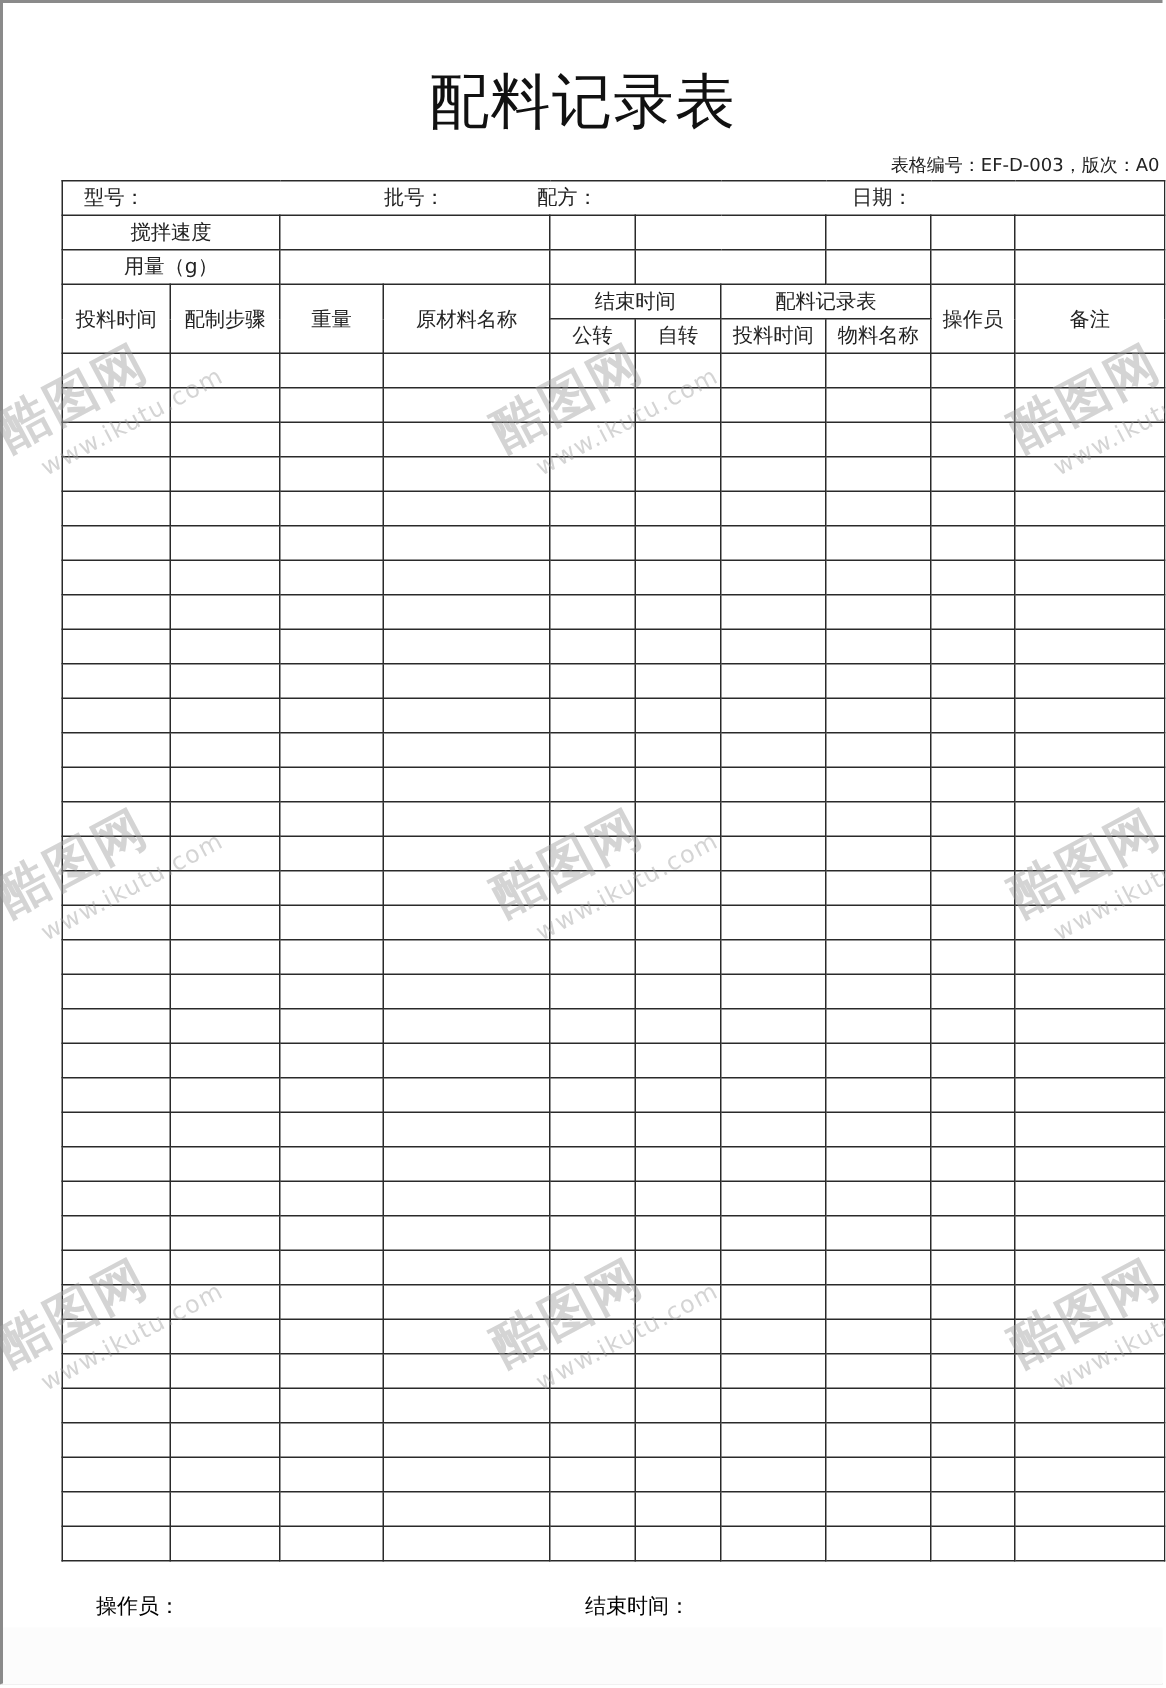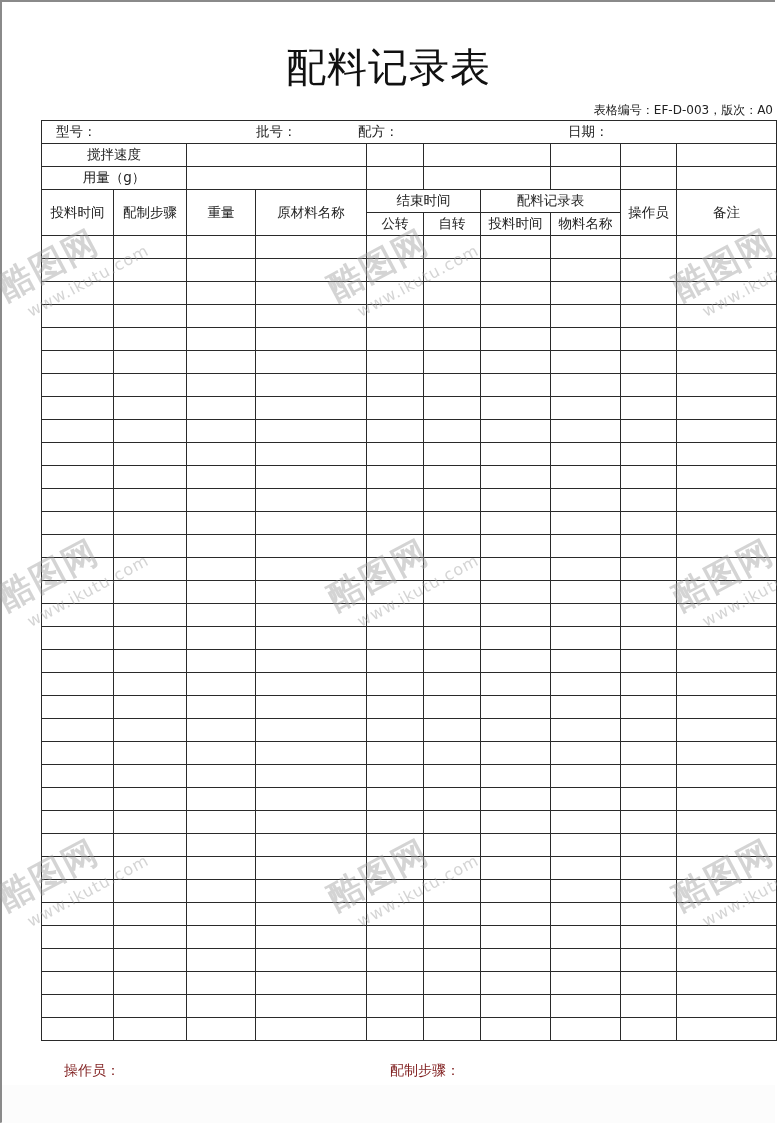--- a/index.html
+++ b/index.html
@@ -31,21 +31,21 @@
       border: 1.5px solid #2a2a2a; padding: 0; height: 22px;
       font-size: 13.5px; text-align: center; vertical-align: middle;
       white-space: nowrap; overflow: hidden; color: #222;
     }
     table.grid td.left { text-align: center; }
     .info-row td { height: 22px; }
     .info-line { display: flex; position: relative; height: 22px; align-items: center; }
     .info-line span { position: absolute; font-size: 13.5px; }
     table.grid tr.body-row td { height: 22px; }
     .footer {
-      position: absolute; top: 1062px; font-size: 14px; color: #7f1d1d;
+      position: absolute; top: 1062px; font-size: 14px; color: #000000;
     }
     .fade {
       position: absolute; left: 2px; right: 2px; top: 1085px; height: 38px;
       background: #fcfcfc;
     }
     .wm {
       position: absolute; pointer-events: none; color: rgba(160,160,160,0.45);
       transform: rotate(-28deg); transform-origin: left top; white-space: nowrap;
     }
     .wm .big { font-size: 34px; font-weight: bold; letter-spacing: 2px; display: block; }
@@ -536,21 +536,21 @@
         <td></td>
         <td></td>
         <td></td>
         <td></td>
         <td></td>
       </tr>
     </tbody>
 </table>
 
 <div class="footer" style="left:64px">操作员：</div>
-<div class="footer" style="left:390px">配制步骤：</div>
+<div class="footer" style="left:390px">结束时间：</div>
 
 <div class="fade"></div>
 
 <div class="wm" style="left:-10px;top:270px">
     <span class="big">酷图网</span>
     <span class="small">www.ikutu.com</span>
   </div>
 <div class="wm" style="left:320px;top:270px">
     <span class="big">酷图网</span>
     <span class="small">www.ikutu.com</span>

